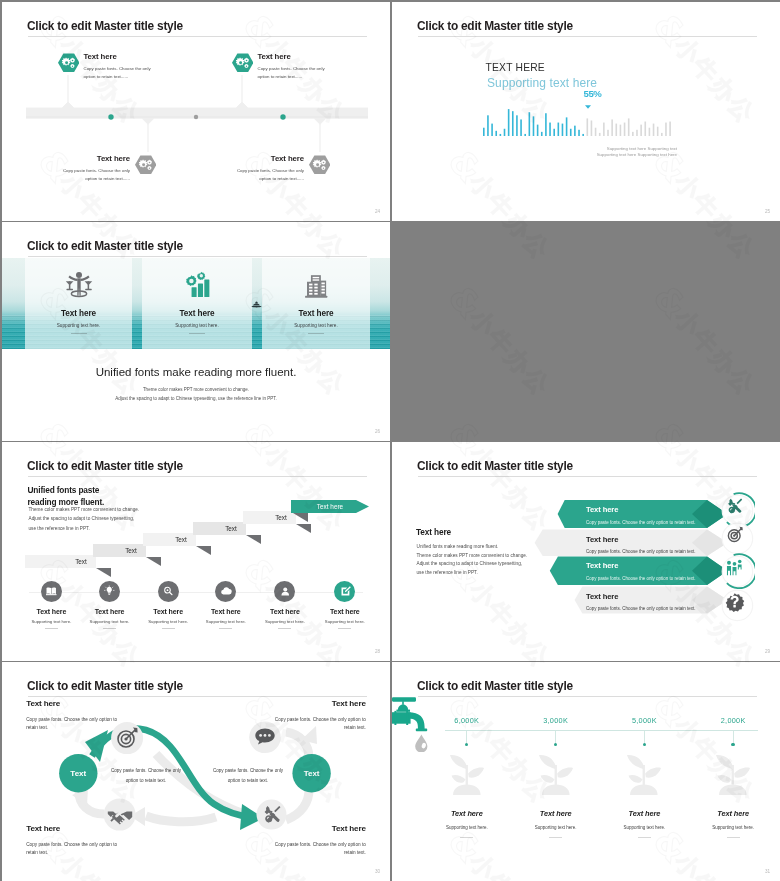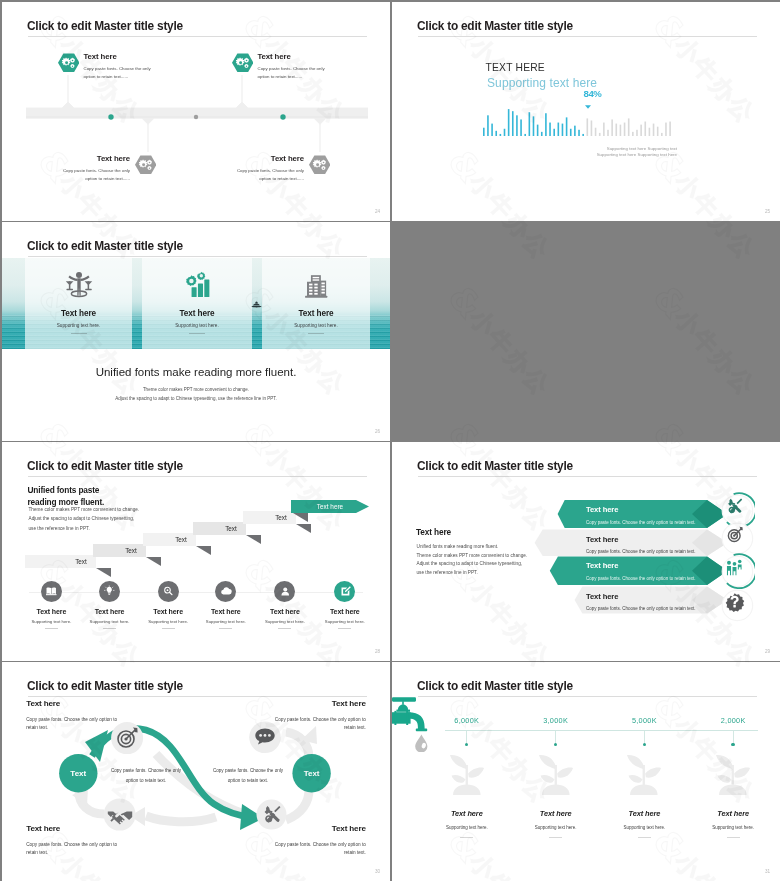--- a/index.html
+++ b/index.html
@@ -223,21 +223,21 @@
 
   <div class="pagenum">24</div>
 </div>
 
 <div class="slide s1">
   <div class="title">Click to edit Master title style</div>
   <div class="titlerule"></div>
 
   <div class="bc-head">TEXT HERE</div>
   <div class="bc-sub">Supporting text here</div>
-  <div class="bc-badge">84%</div>
+  <div class="bc-badge">55%</div>
   <svg class="bc-caret" width="6" height="4" viewBox="0 0 12 7">
     <path d="M0 0 L12 0 L6 7 Z" fill="#35B7D8"></path>
   </svg>
 
   <svg class="bc-bars" width="200" height="36" viewBox="0 0 200 36">
         <rect x="0.00" y="24.72" width="1.6" height="8.28" fill="#35B7D8"></rect>
         <rect x="4.14" y="12.31" width="1.6" height="20.69" fill="#35B7D8"></rect>
         <rect x="8.28" y="20.59" width="1.6" height="12.41" fill="#35B7D8"></rect>
         <rect x="12.42" y="27.83" width="1.6" height="5.17" fill="#35B7D8"></rect>
         <rect x="16.56" y="30.93" width="1.6" height="2.07" fill="#35B7D8"></rect>

